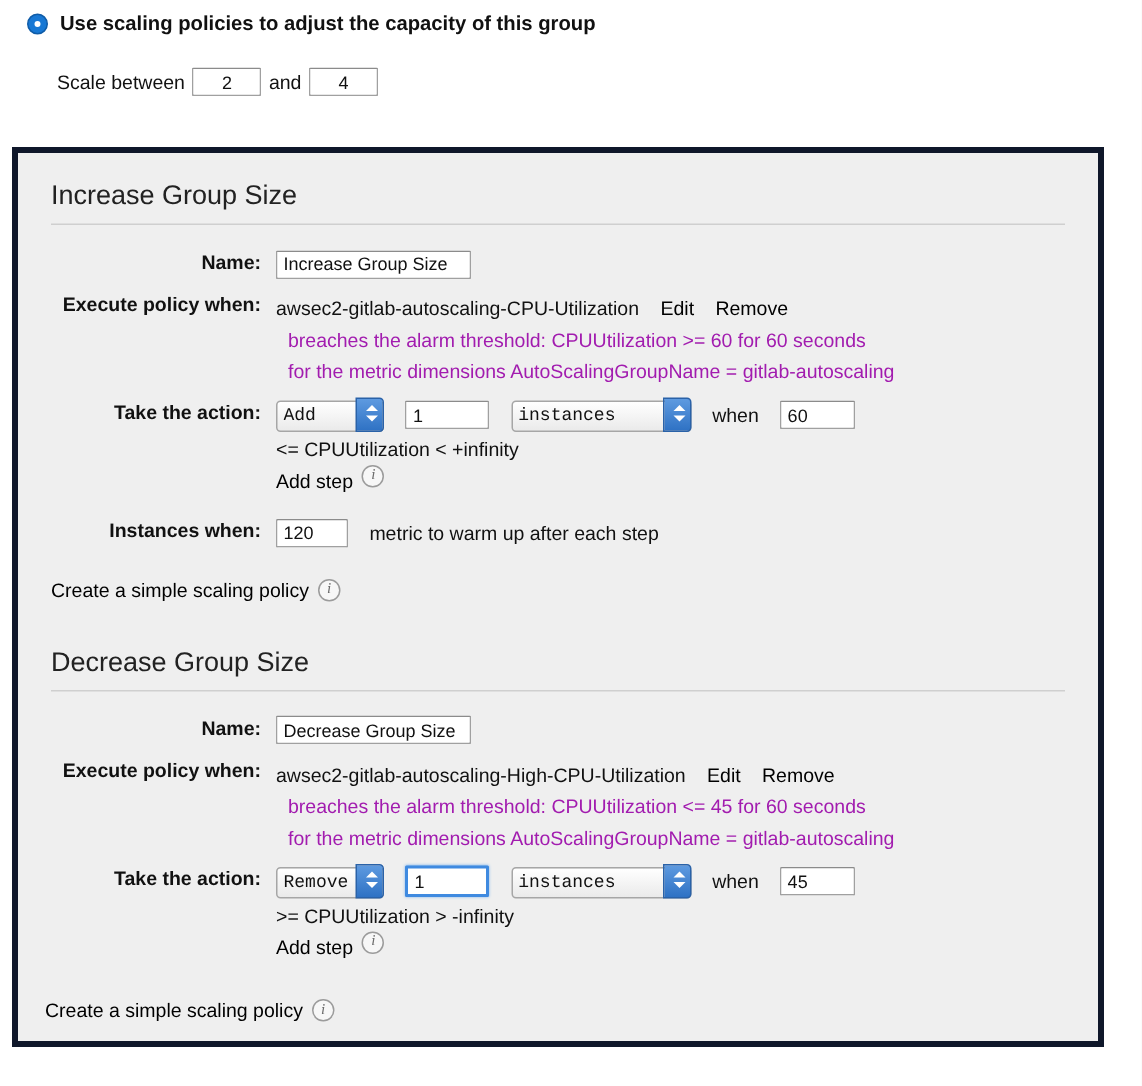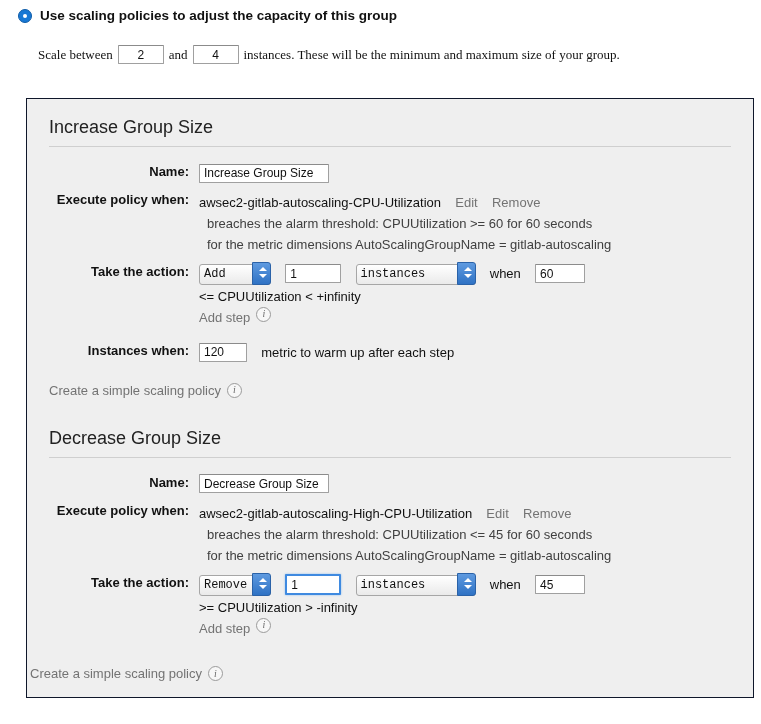--- a/index.html
+++ b/index.html
@@ -45,44 +45,44 @@
   }
 
   
   .scale-line {
     display: flex;
     align-items: center;
     padding: 22px 0 0 38px;
     font-size: 13px;
     color: #111;
   }
-  .scale-line span { margin: 0 5px; font-family: Liberation Serif, serif; }
+  .scale-line span { margin: 0 5px; }
   .scale-line span:first-child { margin-left: 0; }
 
   input.txt {
     font-family: "Liberation Sans", sans-serif;
     font-size: 12px;
     color: #111;
     border: 1px solid #a0a0a0;
     border-top-color: #8b8b8b;
     background: #ffffff;
     height: 19px;
     padding: 1px 4px;
     border-radius: 1px;
     outline: none;
   }
   input.txt.min, input.txt.max { width: 46px; text-align: center; }
 
   
   .panel {
     position: absolute;
-    left: 26px; top: 98px;
+    left: 8px; top: 98px;
     width: 728px; height: 600px;
     background: #efefef;
-    border: 1px solid #0f172a;
+    border: 4px solid #0f172a;
   }
   .panel-inner { padding: 16px 22px 0 22px; }
 
   .section-title {
     font-size: 18px;
     color: #222;
     padding: 2px 0 8px 0;
   }
   .rule {
     border: none;
@@ -110,29 +110,29 @@
     font-size: 13px;
     color: #111;
     padding-top: 3px;
     line-height: 21px;
   }
   .row-body.tight { padding-top: 1px; }
 
   .name-input { width: 130px; }
 
   .link {
-    color: #737373;
+    color: #000000;
     text-decoration: none;
     cursor: pointer;
   }
 
   .policy-sub {
     margin-left: 8px;
     font-size: 13px;
-    color: #404040;
+    color: #a21caf;
   }
 
   
   select.sel {
     font-family: Liberation Mono, monospace;
     font-size: 12px;
     color: #111;
     height: 21px;
     border: 1px solid #a6a6a6;
     border-radius: 3px;
@@ -240,21 +240,20 @@
   <div class="radio-row">
     <span class="radio"></span>
     <span class="radio-label">Use scaling policies to adjust the capacity of this group</span>
   </div>
 
   <div class="scale-line">
     <span>Scale between</span>
     <input class="txt min" type="text" value="2" style="">
     <span>and</span>
     <input class="txt max" type="text" value="4" style="">
-    <span>instances. These will be the minimum and maximum size of your group.</span>
   </div>
 
   <div class="panel">
     <div class="panel-inner">
 
       <div>
         <div class="section-title">Increase Group Size</div>
         <hr class="rule">
 
         <div class="row">

